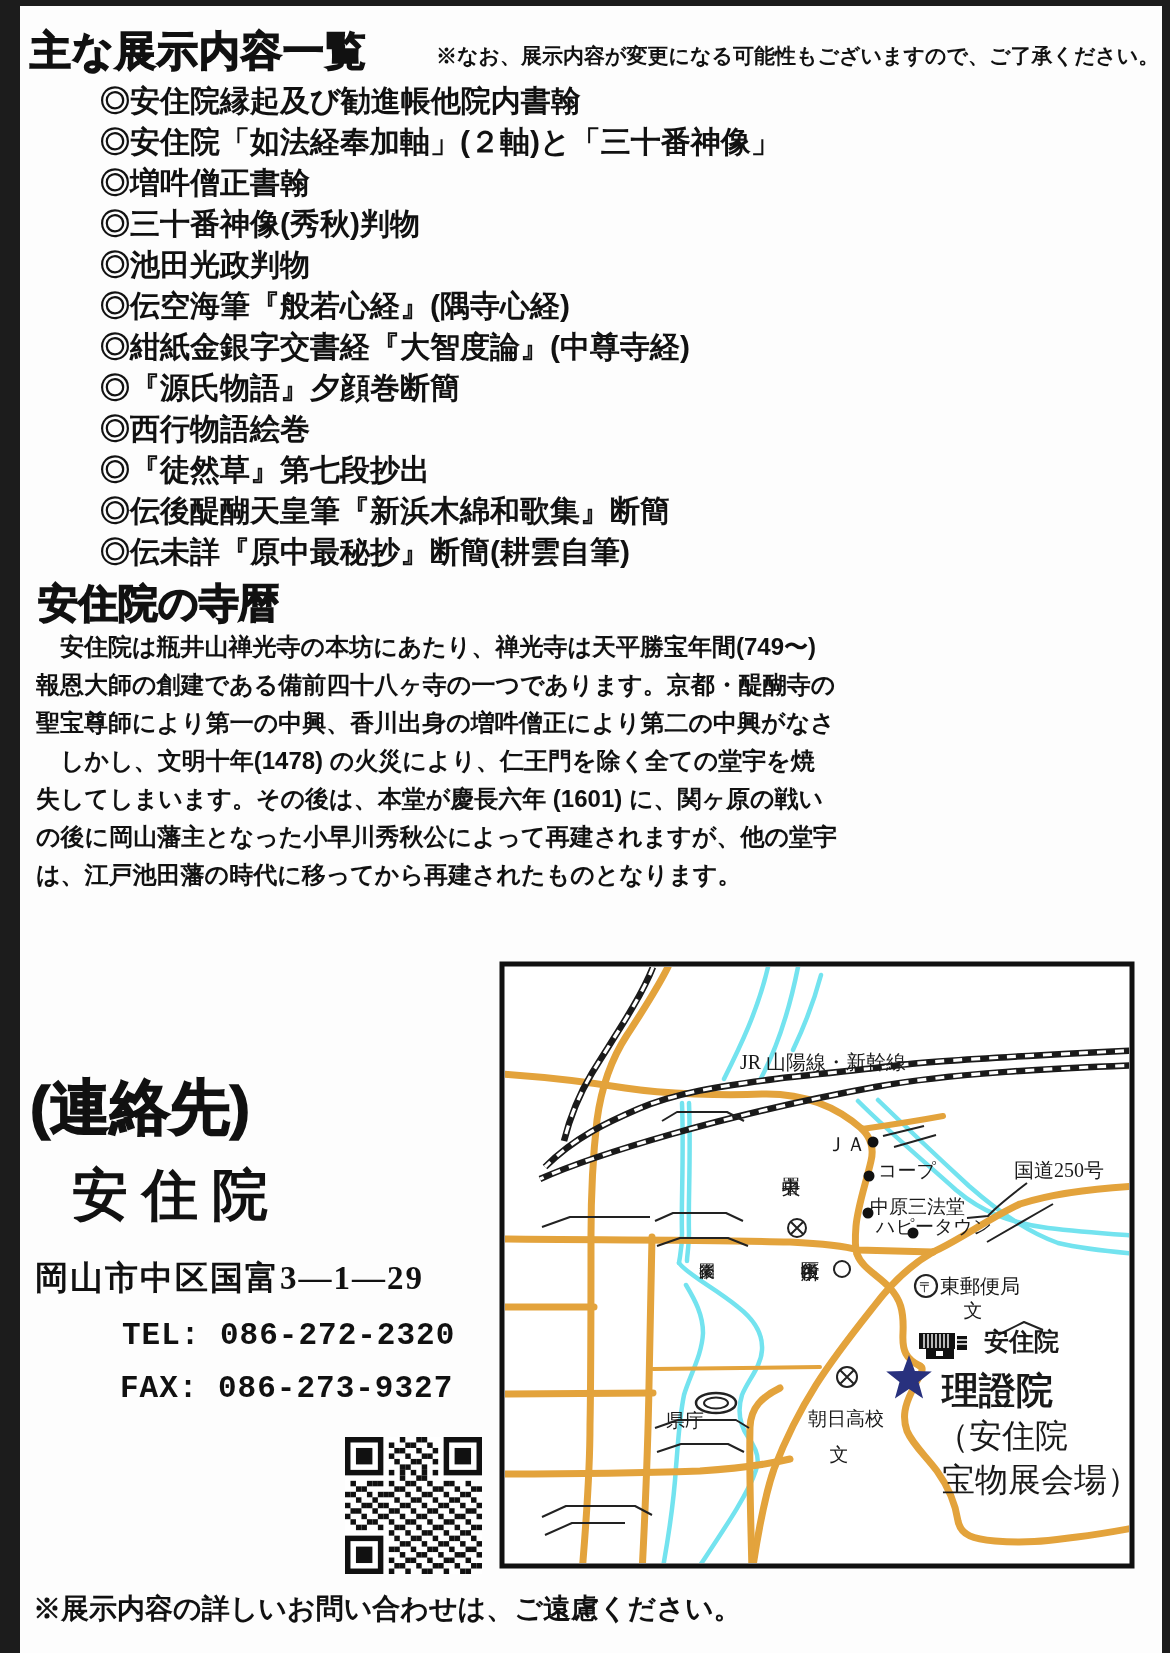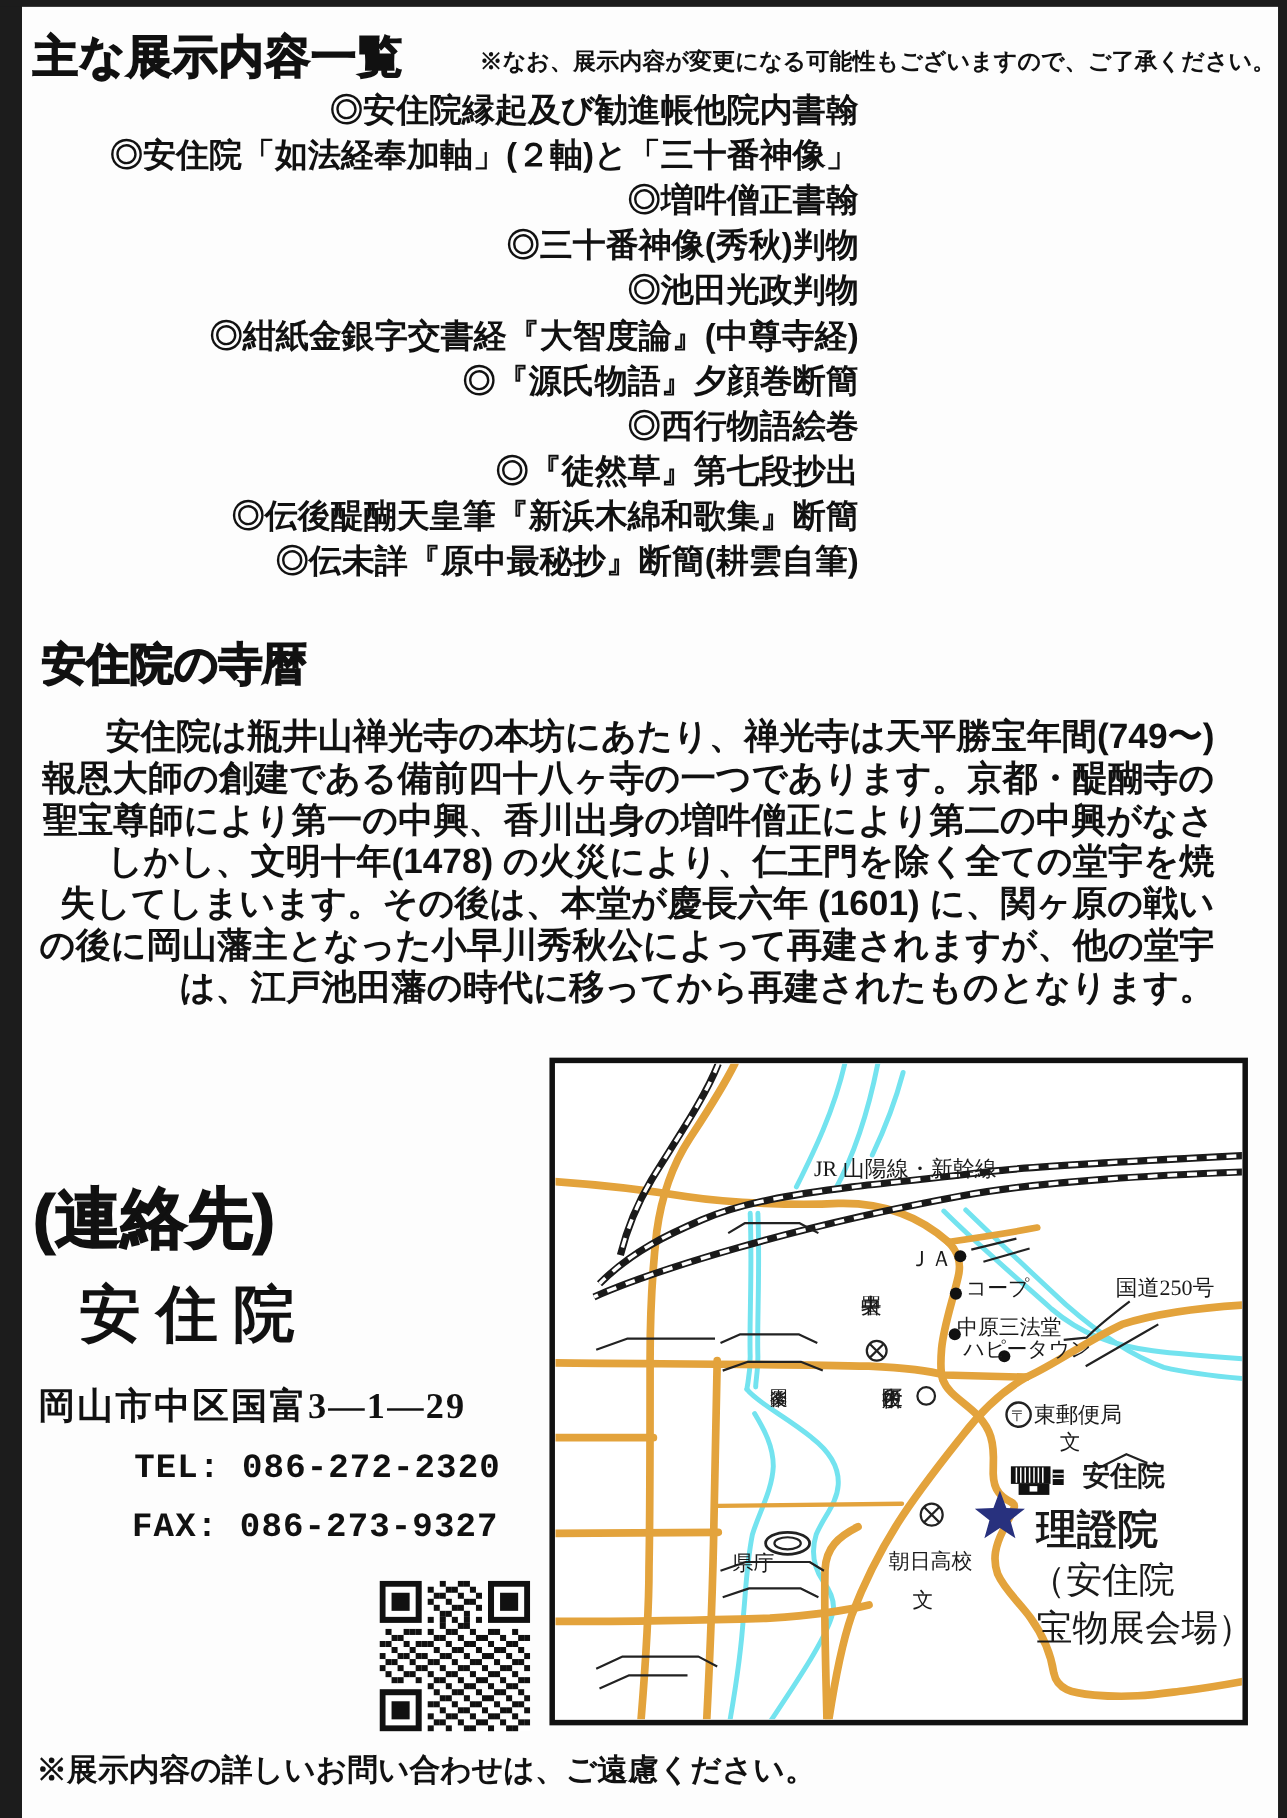--- a/index.html
+++ b/index.html
@@ -1,24 +1,24 @@
 <!DOCTYPE html>
 <html><head>
 <meta charset="utf-8">
 <style>
   html,body{margin:0;padding:0;background:#161616;}
   #stage{position:relative;width:1170px;height:1653px;background:#161616;overflow:hidden;
-         font-family:"Liberation Sans",sans-serif;color:#111;text-align:right;}
+         font-family:"Liberation Sans",sans-serif;color:#111;}
   #paper{position:absolute;left:20px;top:6px;width:1142px;height:1647px;background:#fdfdfd;}
   .abs{position:absolute;white-space:nowrap;}
   .title{font-size:41px;font-weight:900;letter-spacing:1px;-webkit-text-stroke:1.5px #111;}
   .note{font-size:21px;font-weight:600;}
   .list{line-height:41px;font-size:30px;font-weight:600;}
   .h2{font-size:40px;font-weight:900;-webkit-text-stroke:1.5px #111;}
-  .para{font-size:32px;line-height:38px;font-weight:600;margin-top:22px;}
+  .para{font-size:24px;line-height:38px;font-weight:600;}
   .renraku{font-size:60px;font-weight:900;-webkit-text-stroke:1.5px #111;}
   .temple-name{font-family:"Liberation Serif","DejaVu Serif",serif;font-size:56px;font-weight:700;letter-spacing:14px;}
   .addr{font-family:"Liberation Serif","DejaVu Serif",serif;font-size:33px;font-weight:600;letter-spacing:2px;}
   .telfax{font-family:"Liberation Mono","DejaVu Sans Mono",monospace;font-size:31px;font-weight:700;letter-spacing:1px;}
   .footnote{font-size:28px;font-weight:600;}
   .vlabel{writing-mode:vertical-rl;text-orientation:upright;
           font-family:"Liberation Serif","DejaVu Serif",serif;color:#1a1a1a;}
   svg text{font-family:"Liberation Serif","DejaVu Serif",serif;fill:#1a1a1a;}
   svg text.goth{font-family:"Liberation Sans",sans-serif;}
 </style>
@@ -30,20 +30,21 @@
 
   <div class="abs title" style="left:30px;top:24px;">主な展示内容一覧</div>
   <div class="abs note" style="left:396px;top:42px;margin-left:40px;">※なお、展示内容が変更になる可能性もございますので、ご了承ください。</div>
 
   <div class="abs list" style="left:100px;top:80px;">
     <div>◎安住院縁起及び勧進帳他院内書翰</div>
     <div>◎安住院「如法経奉加軸」(２軸)と「三十番神像」</div>
     <div>◎増吽僧正書翰</div>
     <div>◎三十番神像(秀秋)判物</div>
     <div>◎池田光政判物</div>
+    <div>◎伝空海筆『般若心経』(隅寺心経)</div>
     <div>◎紺紙金銀字交書経『大智度論』(中尊寺経)</div>
     <div>◎『源氏物語』夕顔巻断簡</div>
     <div>◎西行物語絵巻</div>
     <div>◎『徒然草』第七段抄出</div>
     <div>◎伝後醍醐天皇筆『新浜木綿和歌集』断簡</div>
     <div>◎伝未詳『原中最秘抄』断簡(耕雲自筆)</div>
   </div>
 
   <div class="abs h2" style="left:38px;top:576px;">安住院の寺暦</div>
   <div class="abs para" style="left:36px;top:628px;">

